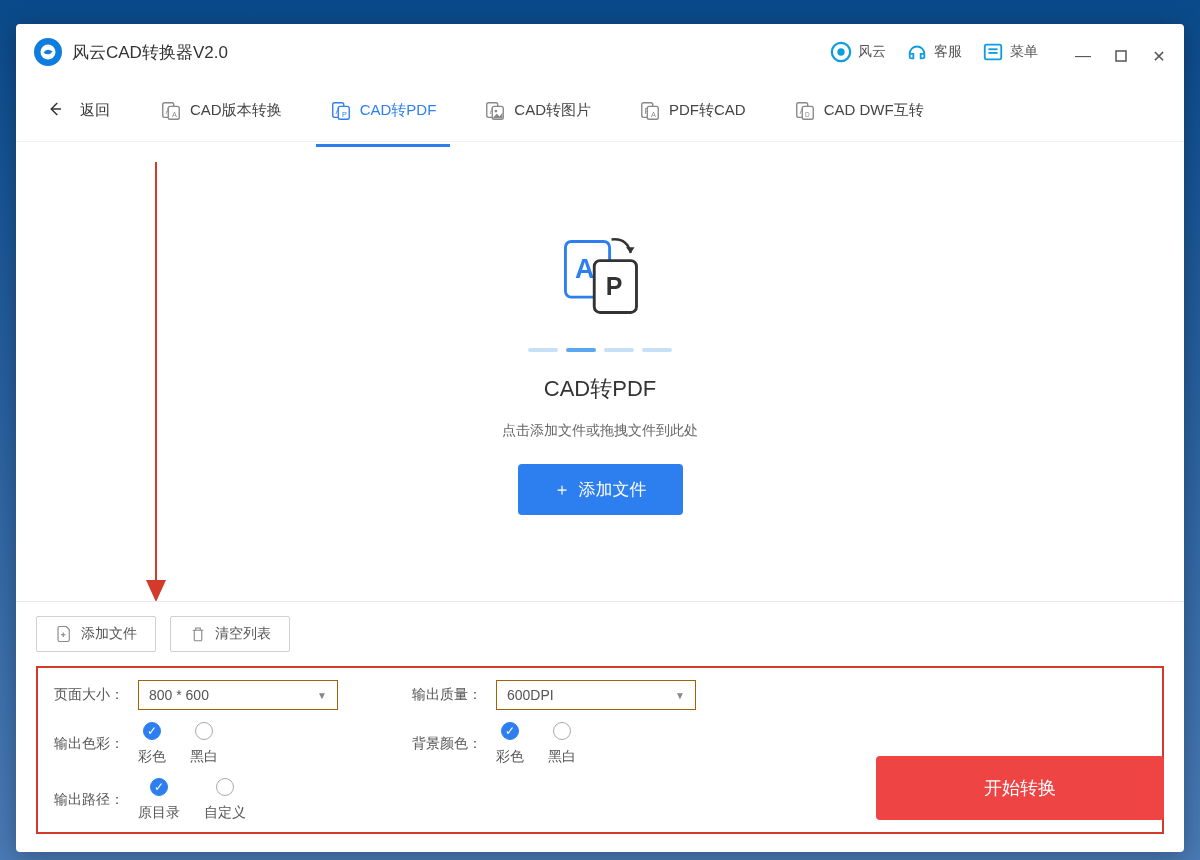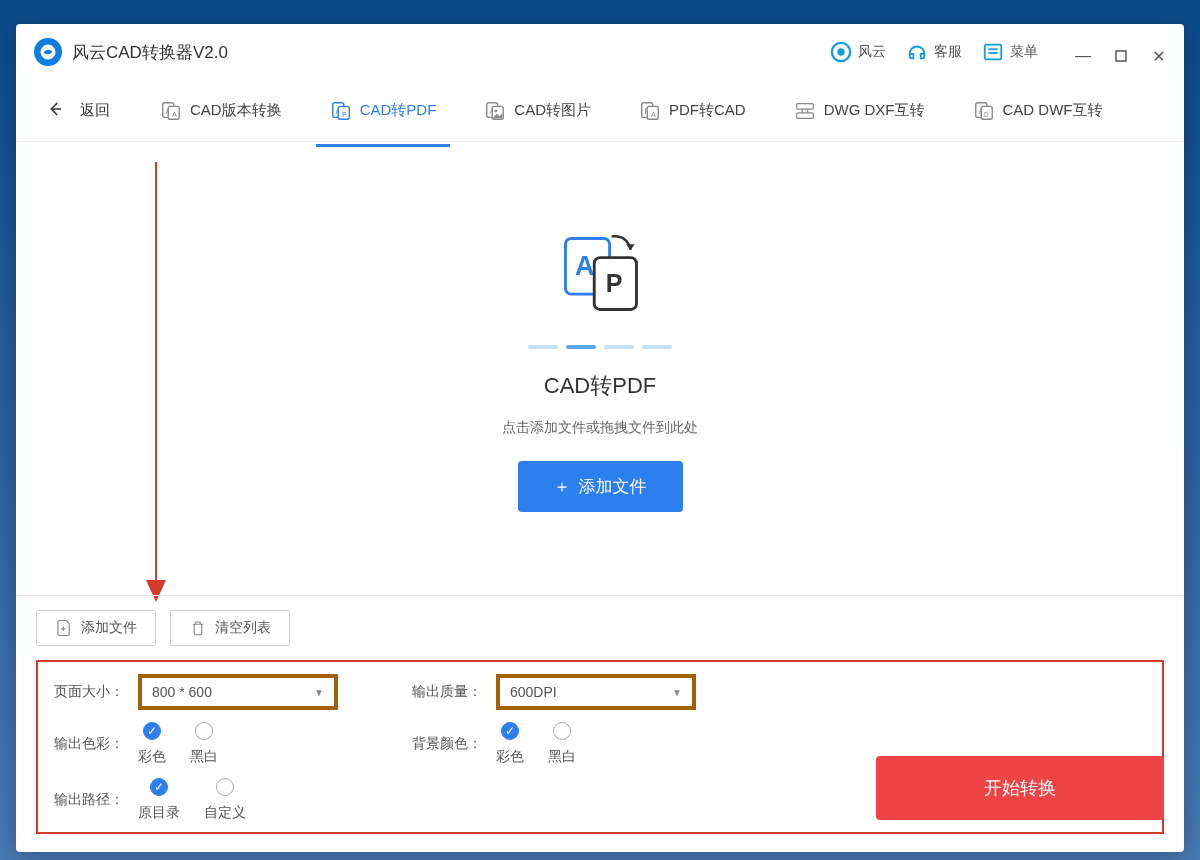--- a/index.html
+++ b/index.html
@@ -38,21 +38,21 @@
 
 .bottom-bar { border-top: 1px solid #e8e8e8; padding: 14px 20px 18px 20px; }
 .action-row { display: flex; gap: 14px; margin-bottom: 14px; }
 .action-btn { display: flex; align-items: center; gap: 8px; border: 1px solid #d0d0d0; padding: 8px 18px; font-size: 14px; color: #555; cursor: pointer; background: #fff; border-radius: 2px; }
 .action-btn .ico { width: 18px; height: 18px; }
 
 .settings-box { border: 2px solid #d43a2a; padding: 12px 16px 10px 16px; position: relative; }
 .settings-row { display: flex; align-items: center; gap: 14px; margin-bottom: 12px; }
 .settings-row:last-child { margin-bottom: 0; }
 .set-label { font-size: 14px; color: #555; min-width: 70px; }
-.sel { border: 4px solid #a16207; padding: 6px 10px; font-size: 14px; color: #555; display: flex; align-items: center; justify-content: space-between; min-width: 200px; cursor: pointer; background: #fff; }
+.sel { border: 1px solid #a16207; padding: 6px 10px; font-size: 14px; color: #555; display: flex; align-items: center; justify-content: space-between; min-width: 200px; cursor: pointer; background: #fff; }
 .sel .tri { font-size: 10px; color: #888; }
 .radio-grp { display: flex; align-items: center; gap: 24px; }
 .radio-opt { display: flex; align-items: center; gap: 8px; font-size: 14px; color: #555; cursor: pointer; flex-direction: column; }
 .rdio { width: 18px; height: 18px; border: 1.5px solid #aaa; border-radius: 50%; display: flex; align-items: center; justify-content: center; }
 .rdio.on { border-color: #2d7ff0; background: #2d7ff0; }
 .rdio.on::after { content: "✓"; color: #fff; font-size: 12px; }
 .gap2 { margin-left: 60px; }
 
 .convert-btn { position: absolute; right: 20px; bottom: 32px; background: #ef4444; color: #fff; border: none; padding: 20px 108px; font-size: 18px; border-radius: 4px; cursor: pointer; }
 .bottom-wrap { position: relative; }
@@ -156,30 +156,20 @@
     <div class="tab">
       <span class="tab-ico">
           <svg viewBox="0 0 24 24">
             <rect x="3" y="3" width="12" height="16" rx="2" fill="none" stroke="#888" stroke-width="1.5"></rect>
             <text x="6" y="15" font-size="9" fill="#888">P</text>
             <rect x="9" y="7" width="12" height="14" rx="2" fill="#fff" stroke="#888" stroke-width="1.5"></rect>
             <text x="13" y="18" font-size="8" fill="#888">A</text>
           </svg>
         </span>
       <span>PDF转CAD</span>
-    </div>
-    <div class="tab">
-      <span class="tab-ico">
-          <svg viewBox="0 0 24 24">
-            <rect x="3" y="4" width="18" height="6" rx="1" fill="none" stroke="#888" stroke-width="1.3"></rect>
-            <rect x="3" y="14" width="18" height="6" rx="1" fill="none" stroke="#888" stroke-width="1.3"></rect>
-            <path d="M9 10 L9 14 M15 10 L15 14" stroke="#888" stroke-width="1.3"></path>
-          </svg>
-        </span>
-      <span>DWG DXF互转</span>
     </div>
     <div class="tab">
       <span class="tab-ico">
           <svg viewBox="0 0 24 24">
             <rect x="3" y="3" width="12" height="16" rx="2" fill="none" stroke="#888" stroke-width="1.5"></rect>
             <text x="6" y="15" font-size="9" fill="#888">A</text>
             <rect x="9" y="7" width="12" height="14" rx="2" fill="#fff" stroke="#888" stroke-width="1.5"></rect>
             <text x="12" y="18" font-size="7" fill="#888">D</text>
           </svg>
         </span>

